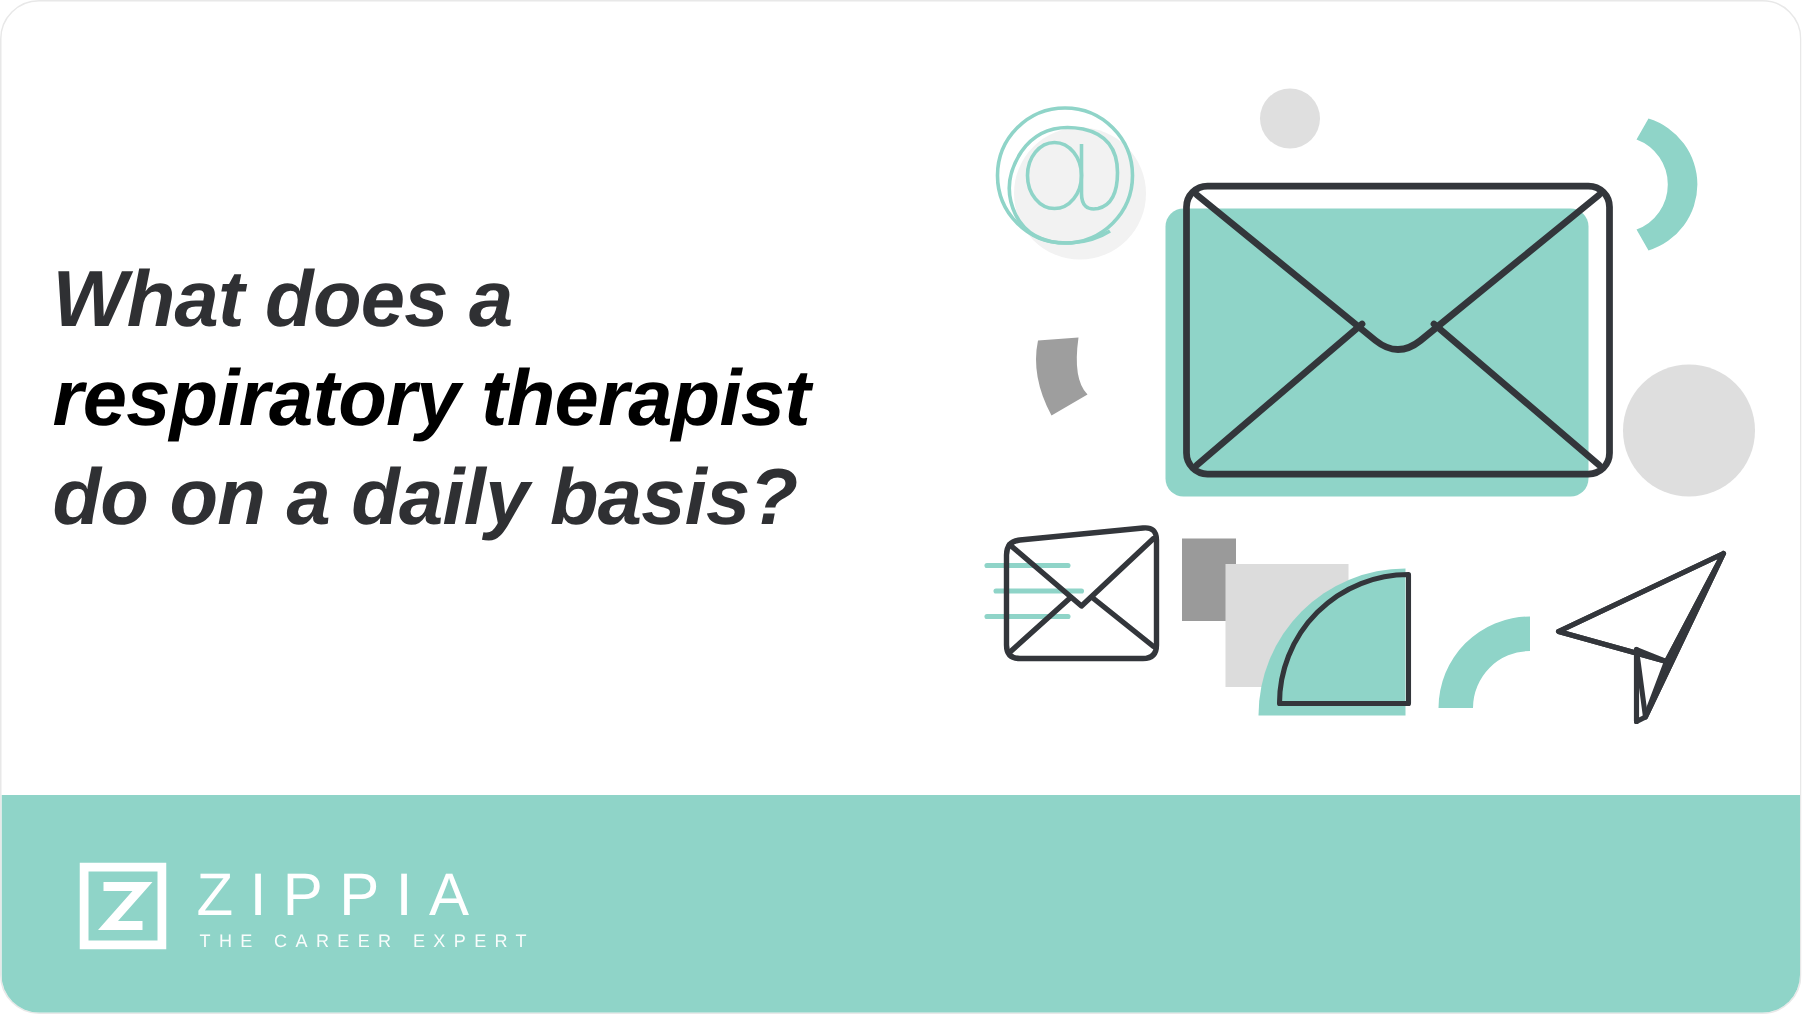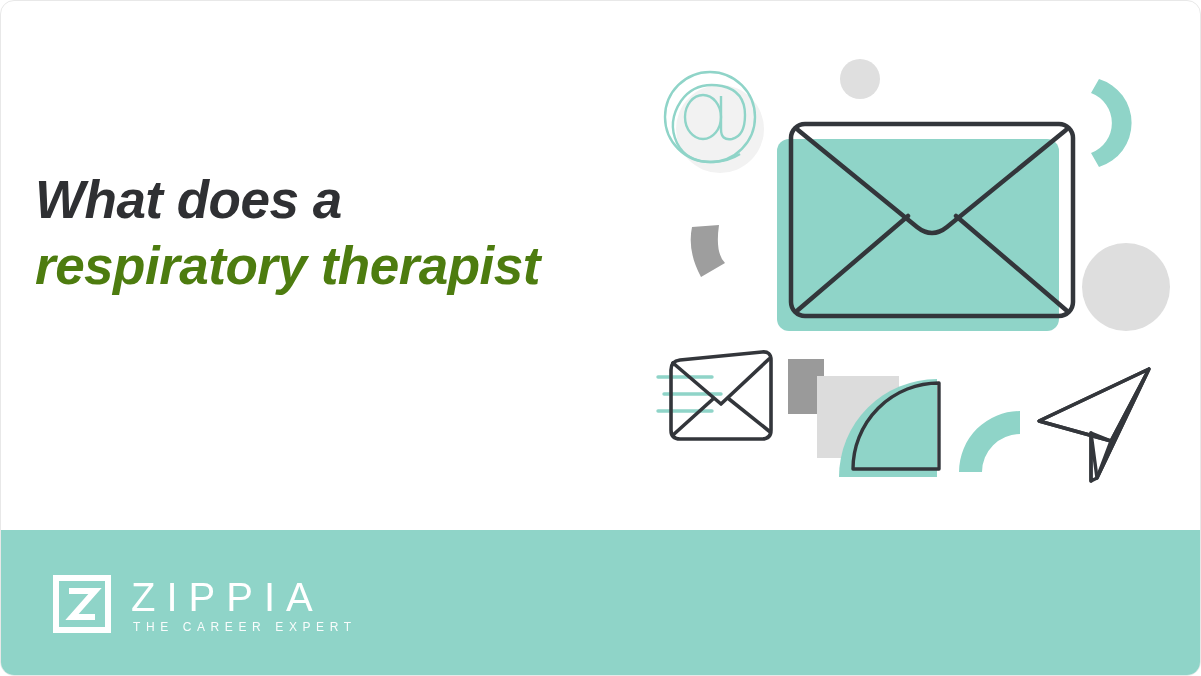--- a/index.html
+++ b/index.html
@@ -10,21 +10,21 @@
   body {
     font-family: "Liberation Sans", sans-serif;
   }
 
   .card {
     position: relative;
     width: 1201px;
     height: 676px;
     box-sizing: border-box;
     background: #ffffff;
-    border-radius: 14px;
+    border-radius: 26px;
     border: 1px solid #e8e8e8;
     overflow: hidden;
   }
 
   
   .headline {
     position: absolute;
     left: 34px;
     top: 166px;
     width: 600px;
@@ -33,21 +33,21 @@
   .headline-line {
     font-style: italic;
     font-weight: bold;
     font-size: 53px;
     line-height: 66px;
     letter-spacing: -0.5px;
     color: #2f3033;
     white-space: nowrap;
   }
   .headline-line.accent {
-    color: #4d7c0f;
+    color: #000000;
     font-style: italic;
   }
 
   
   .footer-band {
     position: absolute;
     left: 0;
     right: 0;
     top: 529px;
     height: 147px;
@@ -164,20 +164,21 @@
                M490 412 L470 404 L470 452 L476 449 Z" fill="none" stroke="#33363b" stroke-width="3.4" stroke-linejoin="round" stroke-linecap="round"></path>
       <g fill="none" stroke="#33363b" stroke-width="3.4" stroke-linejoin="round" stroke-linecap="round">
         <path d="M528 340 L418 392 L490 412 L528 340 L476 449 L470 404 L470 452"></path>
       </g>
     </svg>
   </div>
 
   <div class="headline">
     <div class="headline-line">What does a</div>
     <div class="headline-line accent">respiratory therapist</div>
+    <div class="headline-line">do on a daily basis?</div>
   </div>
 
   <div class="footer-band"></div>
 
   <div class="brand">
     <svg class="brand-mark" viewBox="0 0 58 58">
       <rect x="3" y="3" width="52" height="52" fill="none" stroke="#ffffff" stroke-width="6"></rect>
       <path d="M16 16 L42 16 L19 42 L42 42" fill="none" stroke="#ffffff" stroke-width="6" stroke-linejoin="miter"></path>
       <path d="M31 12 L31 46" stroke="#8fd4c8" stroke-width="7" transform="rotate(0 31 29)" opacity="0"></path>
     </svg>

